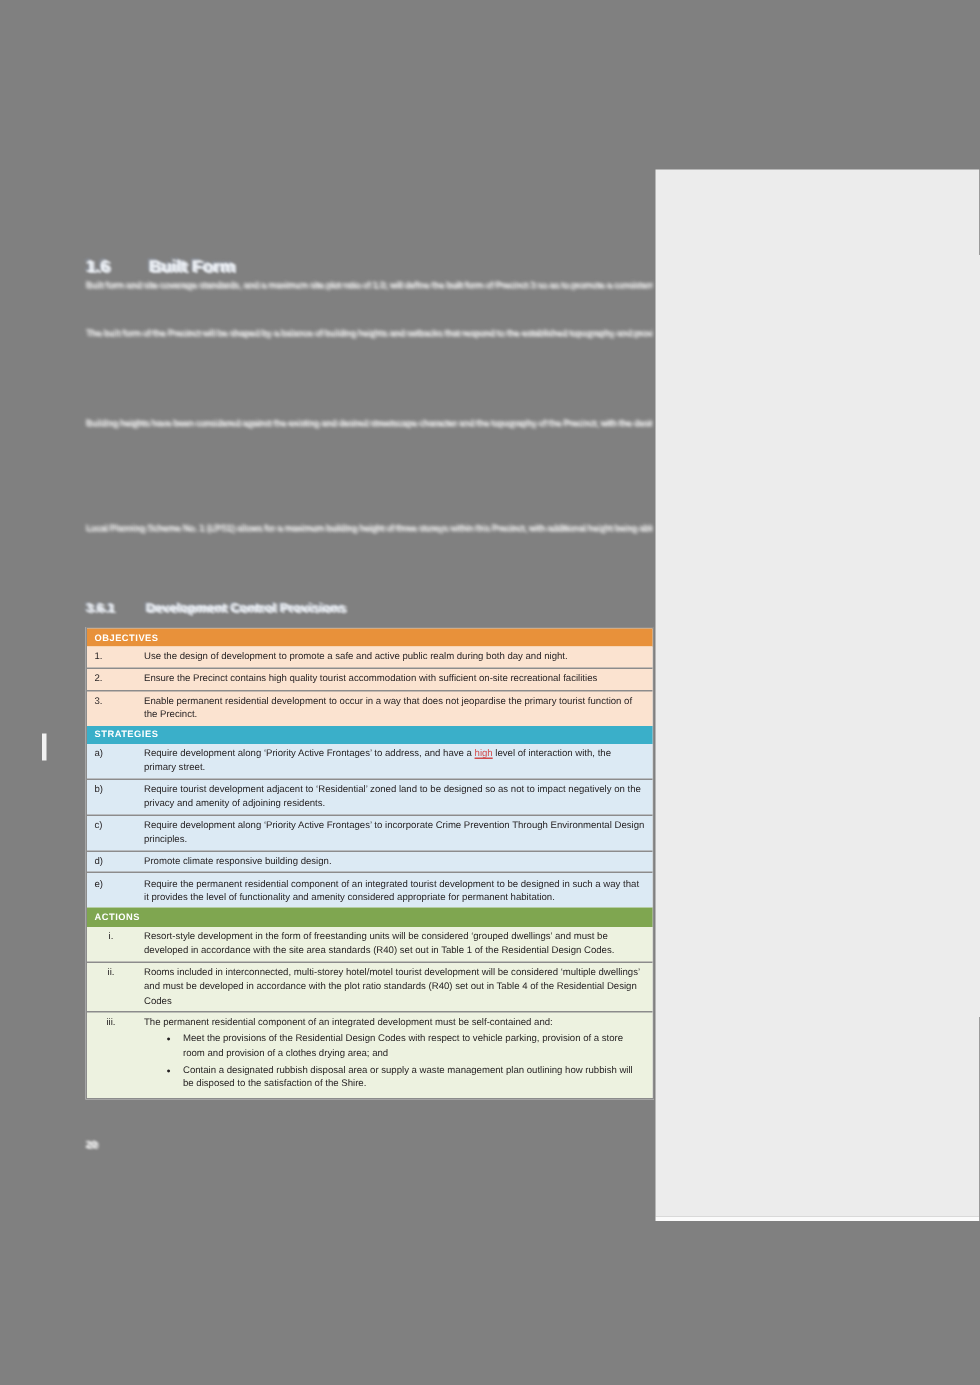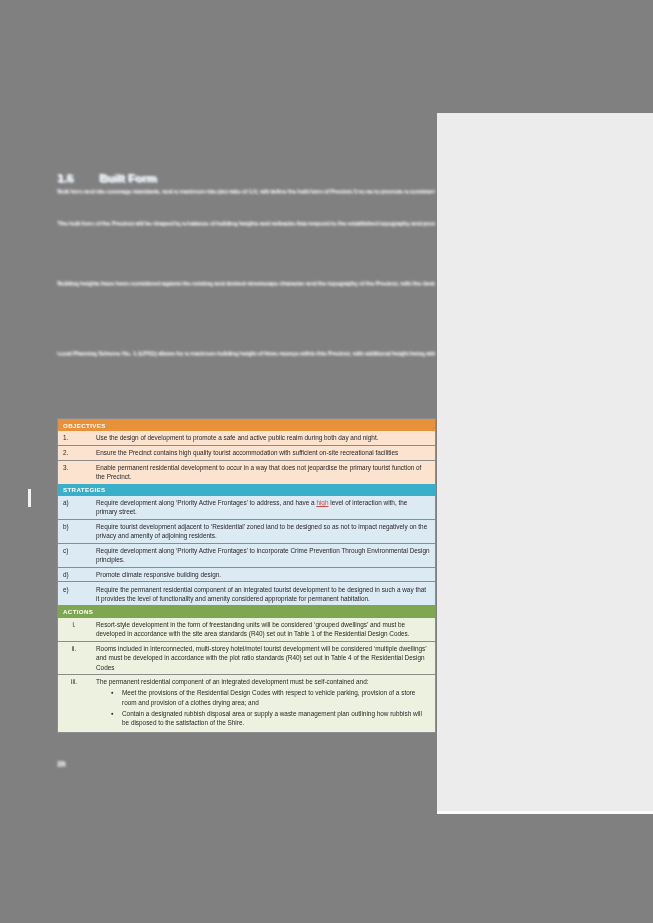--- a/index.html
+++ b/index.html
@@ -142,20 +142,23 @@
   </div>
 
   <div class="blur-para" style="top:278px;">
     <div class="blur-line">Building heights have been considered against the existing and desired streetscape character and the topography of the Precinct, with the desired built form outcome being a development pattern of buildings that address the street, with articulated facades and well designed elevations that contribute to an attractive public realm and the amenity of the area, and that do not unreasonably impact on the amenity of adjoining properties.</div>
   </div>
 
   <div class="blur-para" style="top:348px;">
     <div class="blur-line">Local Planning Scheme No. 1 (LPS1) allows for a maximum building height of three storeys within this Precinct, with additional height being able to be considered through the exercise of discretion where the proposal can demonstrate consistency with the objectives and provisions of the Scheme and this Local Planning Policy framework.</div>
   </div>
 
+  <div id="h-dcp">
+    <span class="num">3.6.1</span><span>Development Control Provisions</span>
+  </div>
 
   <div id="provisions-table">
       <div class="sec-head objectives" style="background: rgb(232, 145, 58);">OBJECTIVES</div>
       <div class="grp-objectives">
         <div class="row" style="background: rgb(251, 227, 208);">
           <div class="lbl">1.</div>
           <div class="txt">Use the design of development to promote a safe and active public realm during both day and night.</div>
         </div>
         <div class="row" style="background: rgb(251, 227, 208);">
           <div class="lbl">2.</div>

